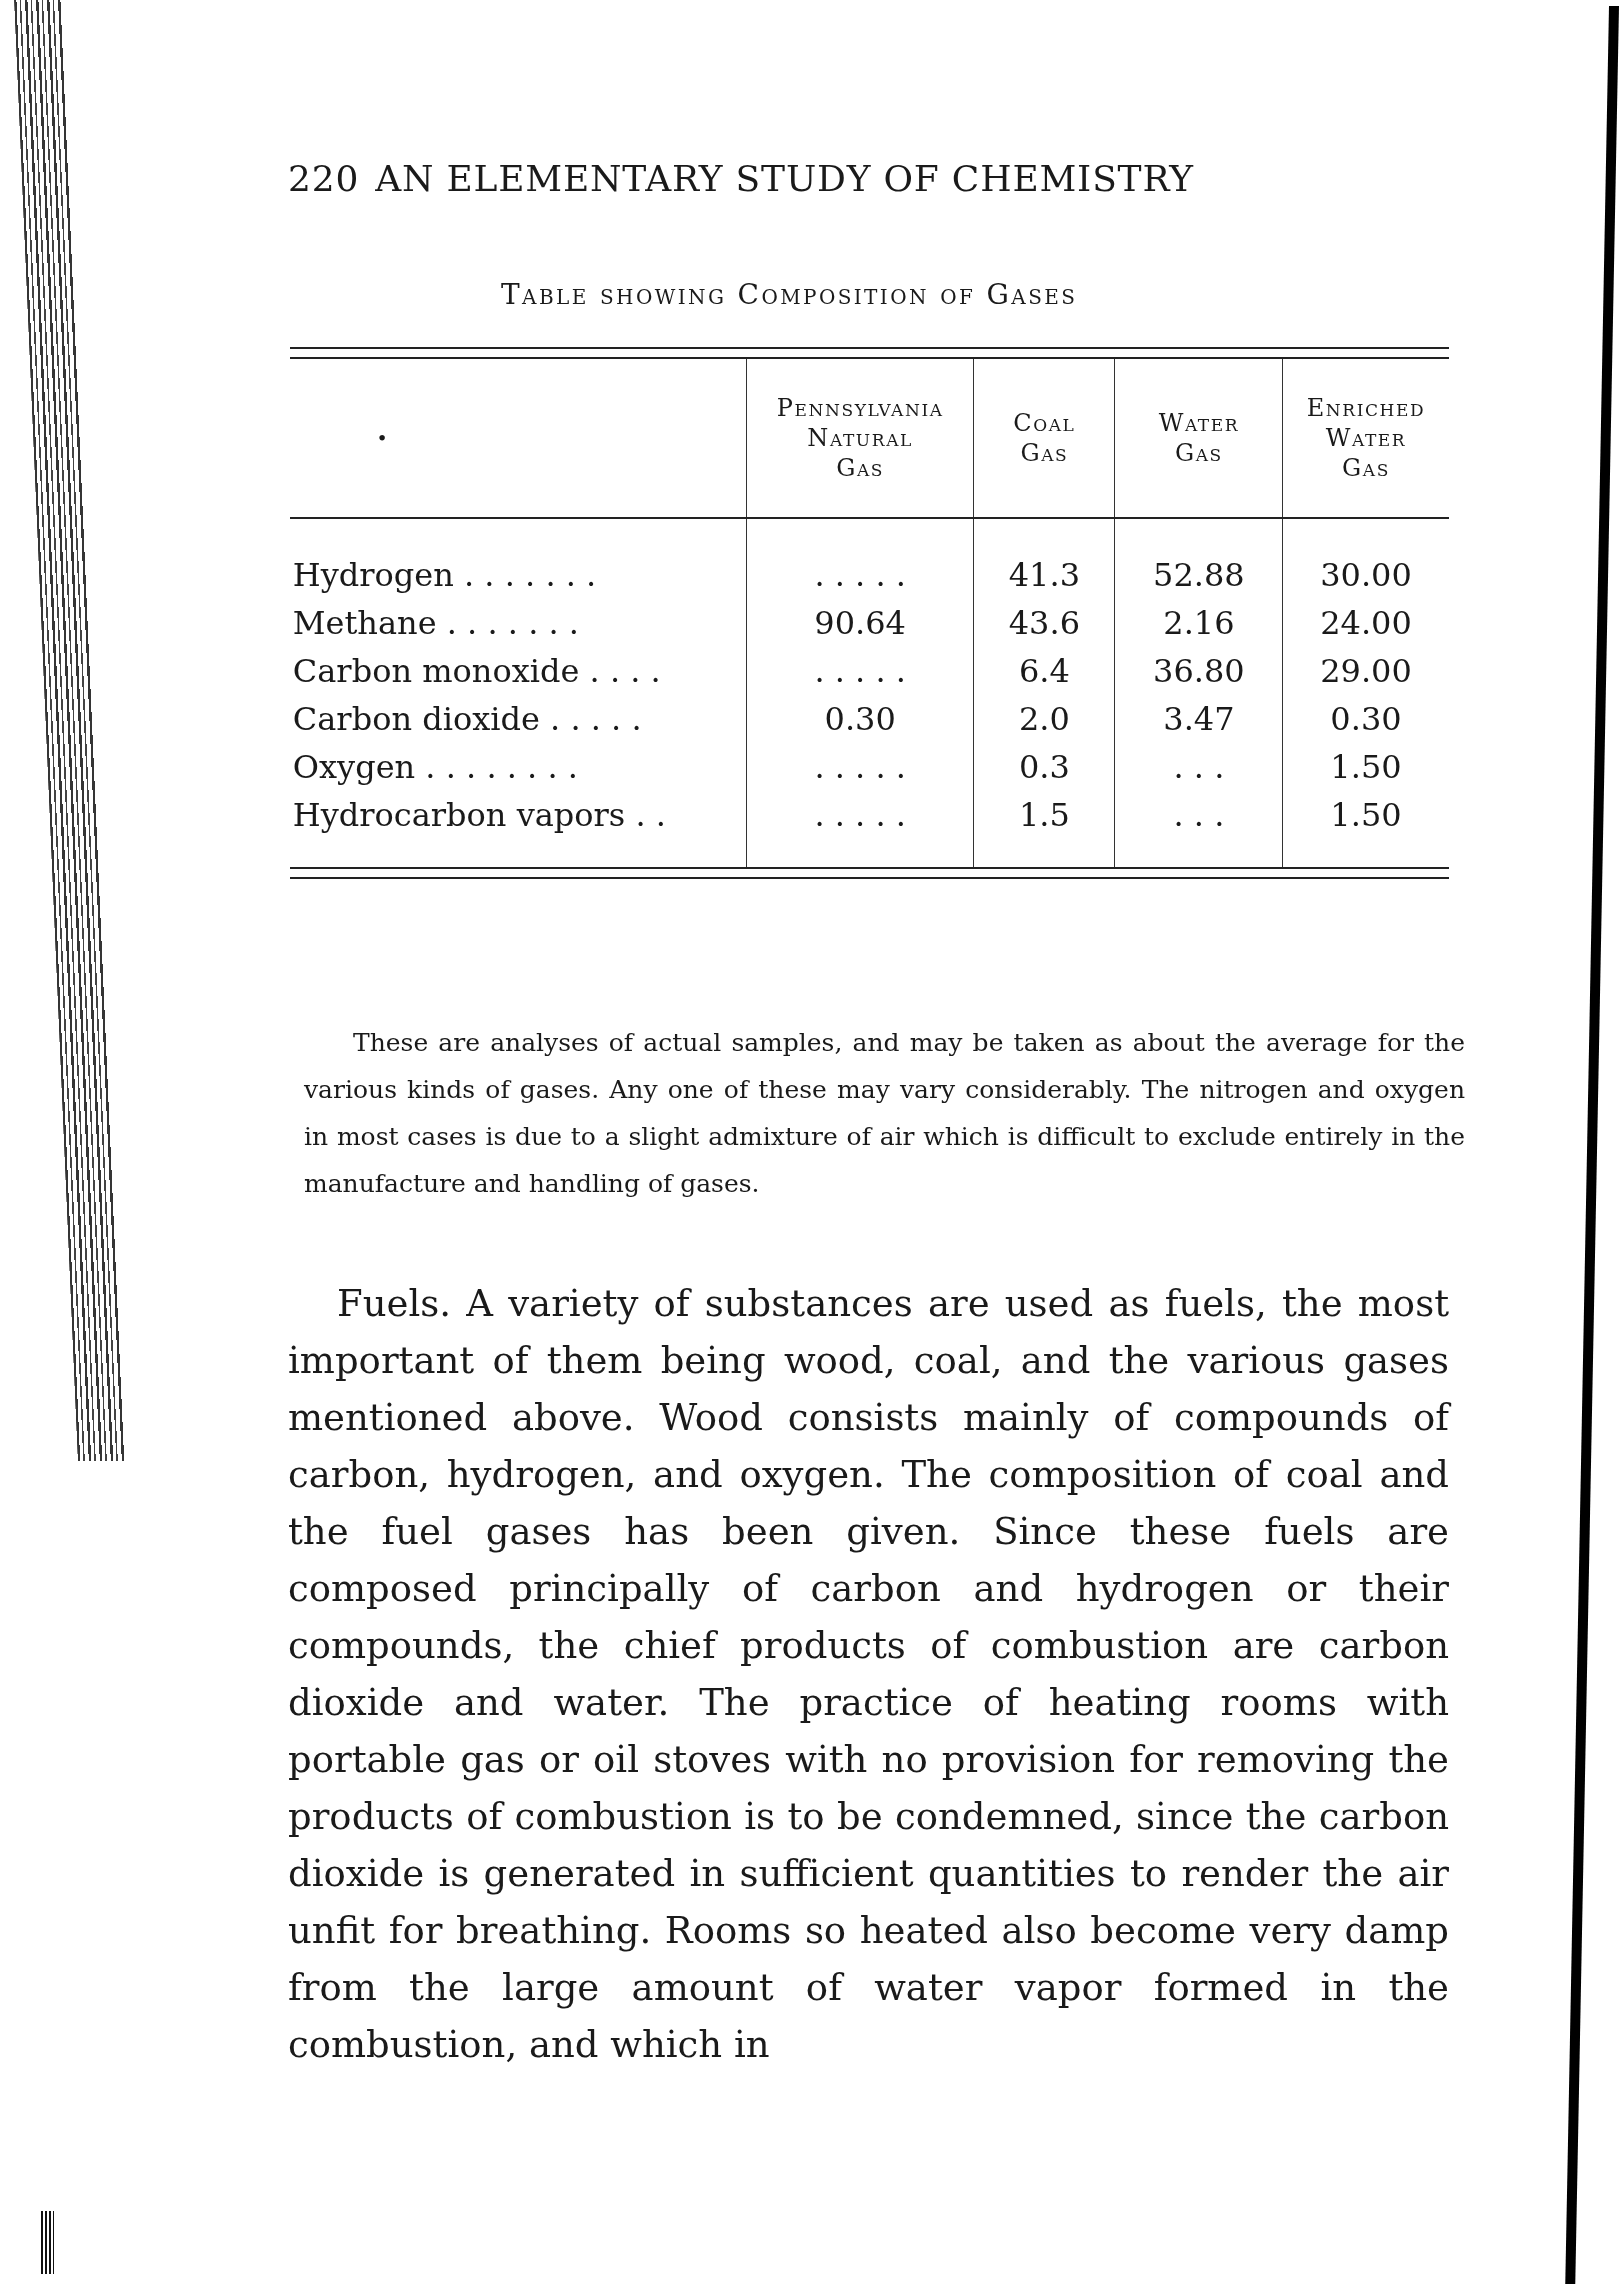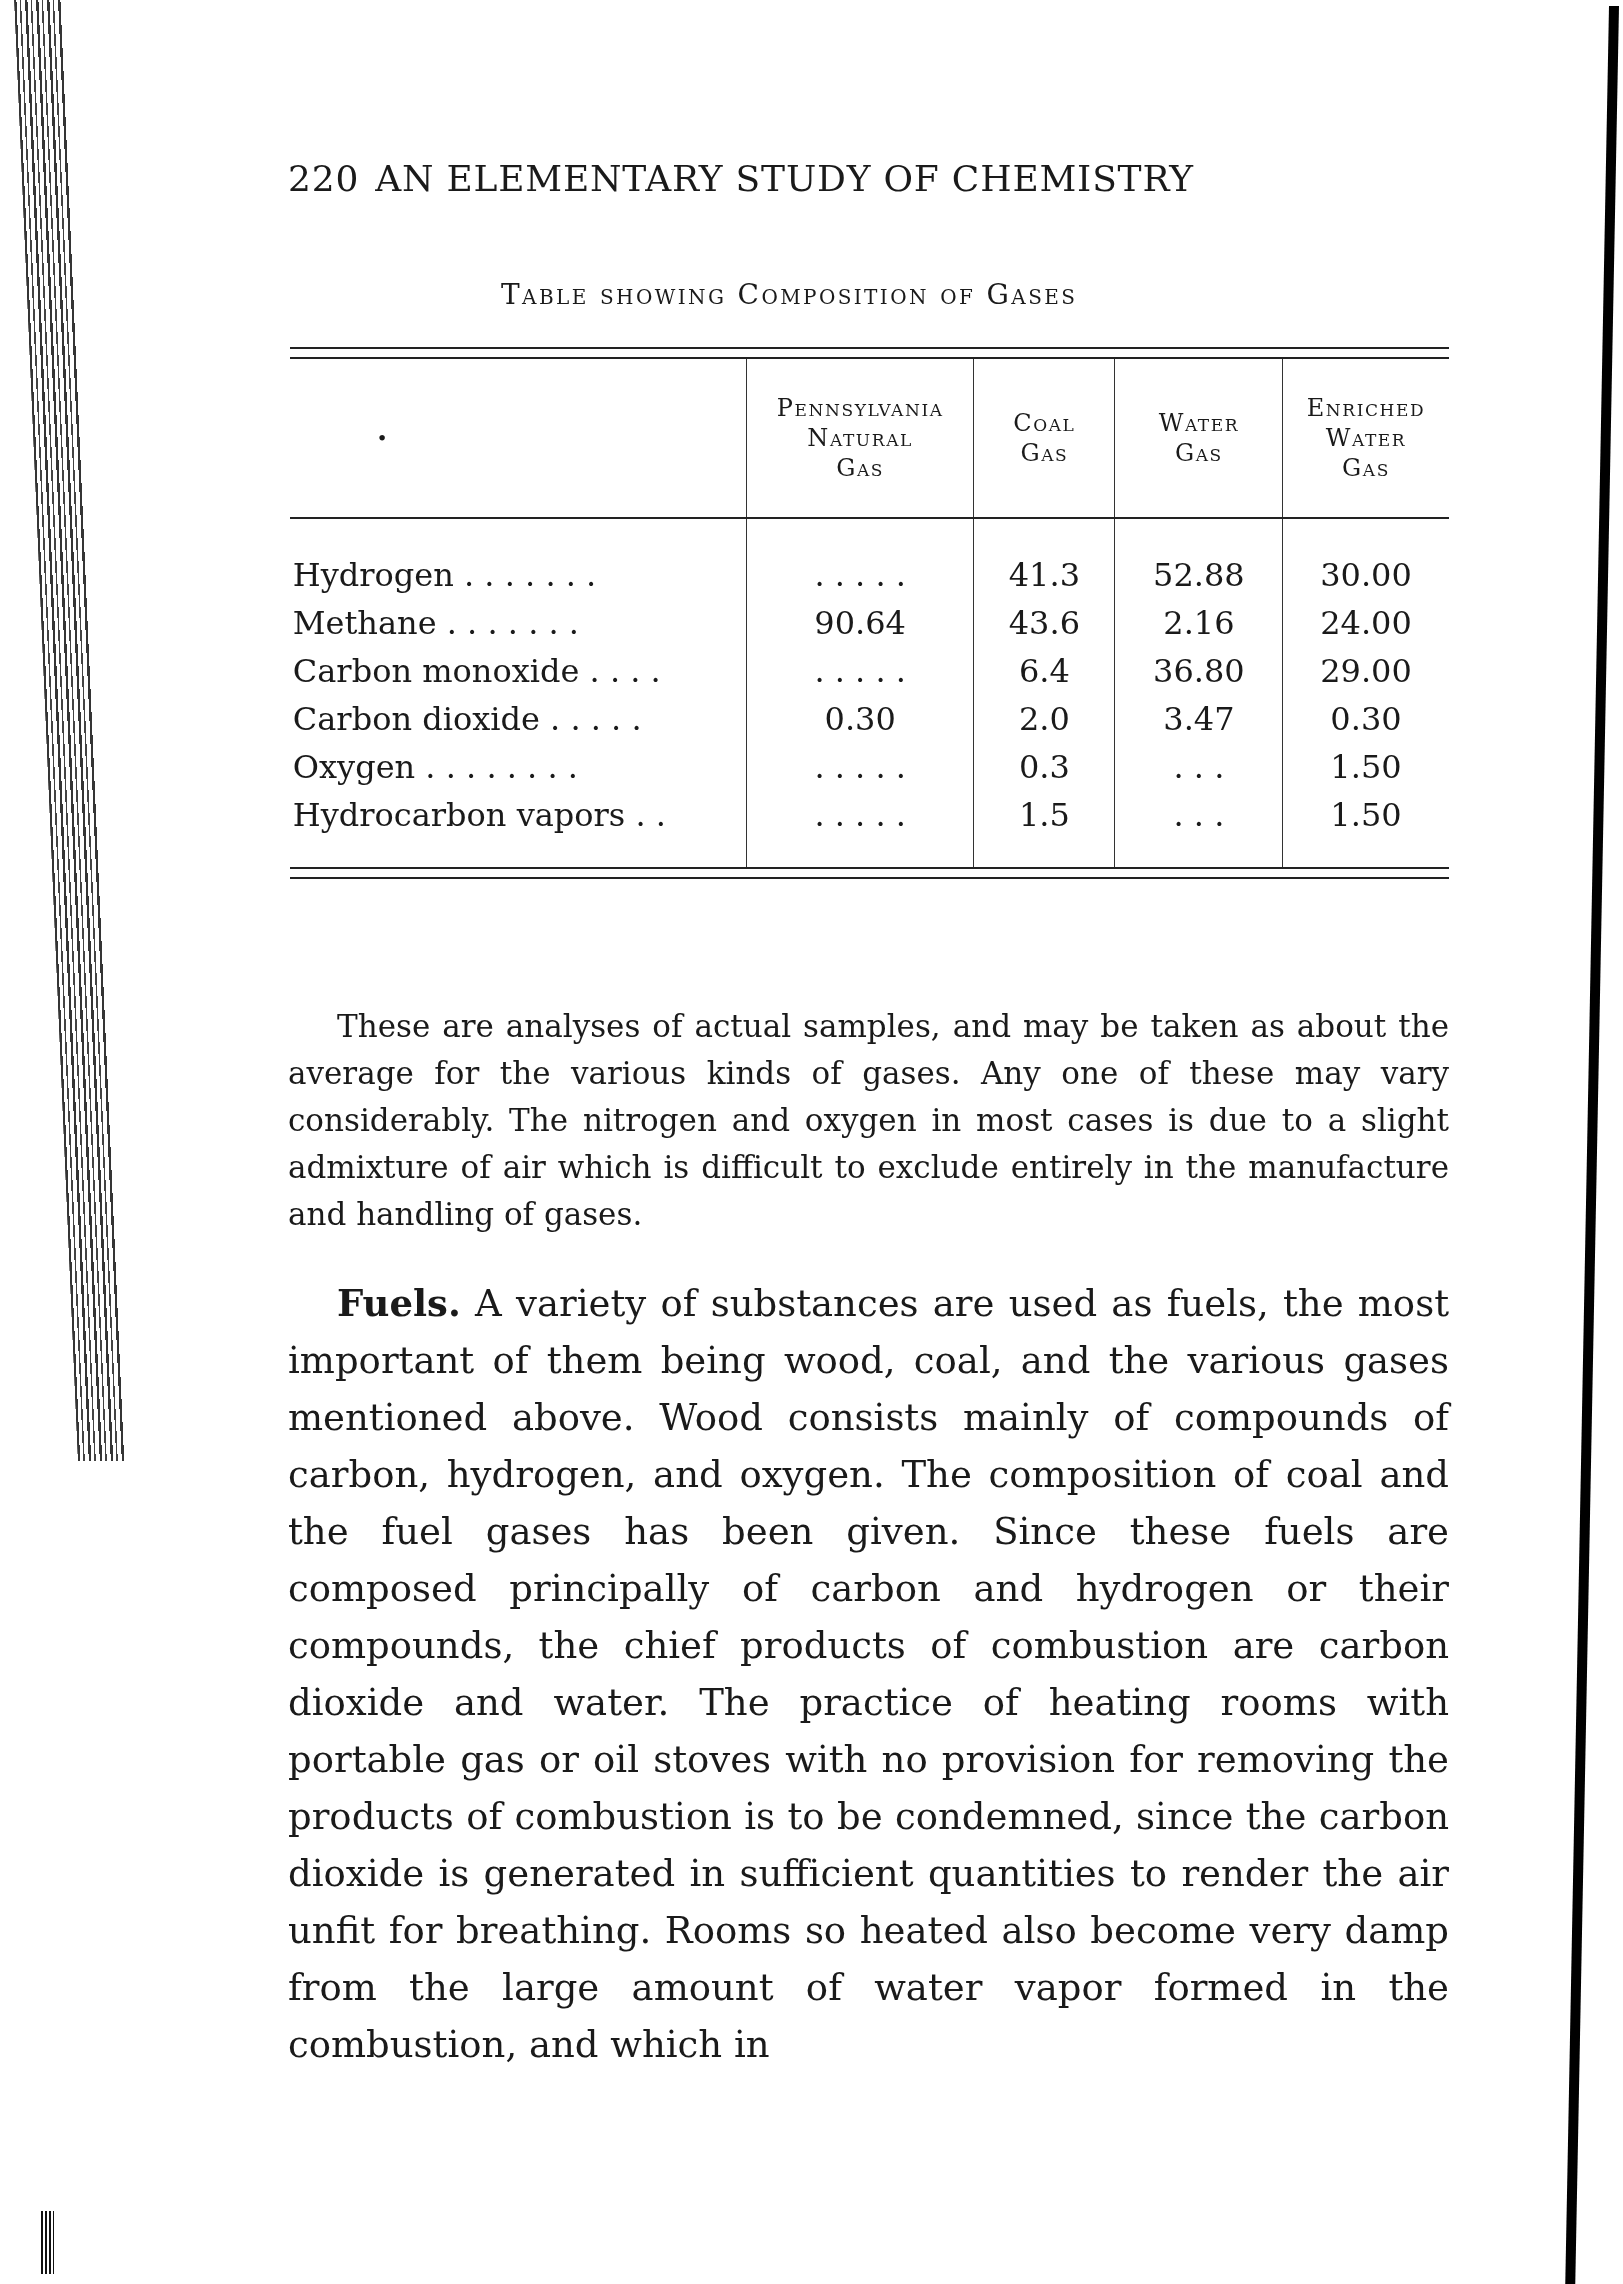--- a/index.html
+++ b/index.html
@@ -134,41 +134,41 @@
     .w-coal { width: 138px; }
     .w-water { width: 166px; }
     .w-enr { width: 158px; }
     .th-dot { text-align: left !important; padding-left: 87px !important; font-size: 19px !important; }
 
     .note {
       position: absolute;
       top: 1003px;
       left: 0;
       width: 1161px;
-      font-size: 31px;
+      font-size: 25px;
       line-height: 47px;
       text-align: justify;
       text-indent: 49px;
-      margin: 0;
+      margin: 16px;
     }
 
     .body-para {
       position: absolute;
       top: 1275px;
       left: 0;
       width: 1161px;
       font-size: 37px;
       line-height: 57px;
       text-align: justify;
       text-indent: 49px;
       margin: 0;
       hyphens: manual;
     }
     .body-para .run-in {
-      font-weight: bold;
+      font-weight: normal;
     }
   </style>
 </head>
 <body>
 
 <div class="edge-left"></div>
 <div class="edge-left-bottom"></div>
 <div class="edge-right"></div>
 
 <div class="page">

